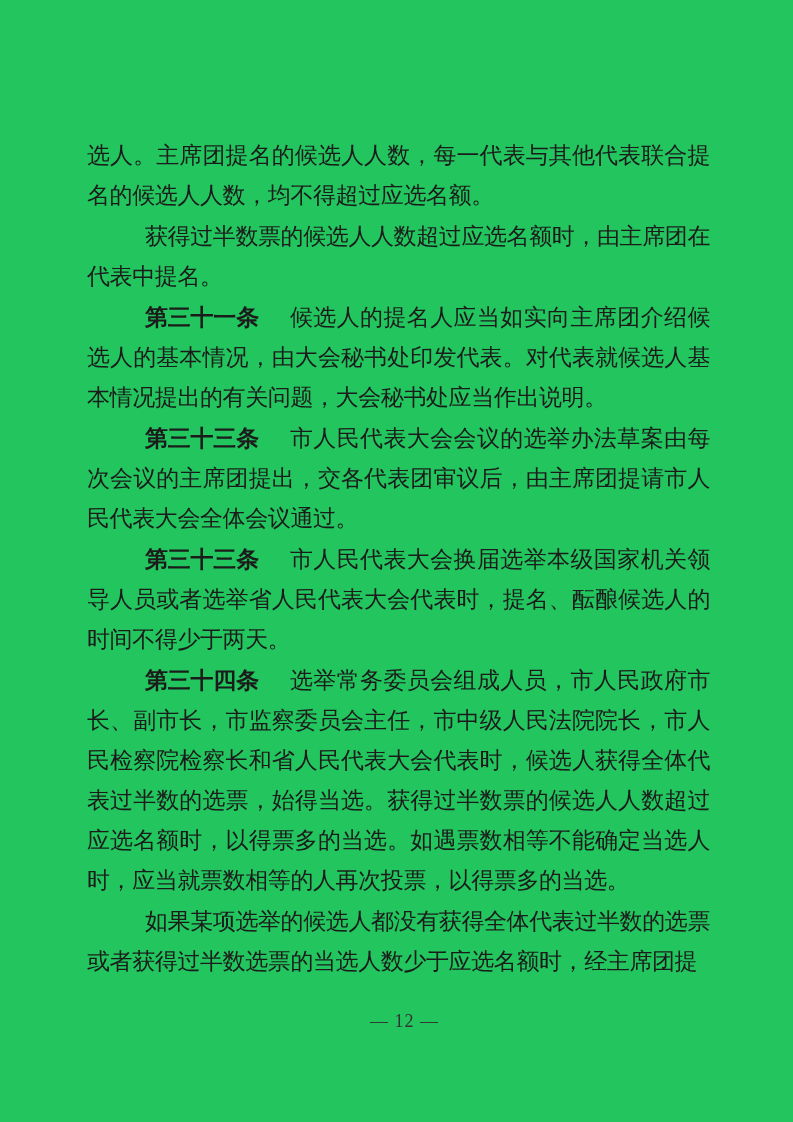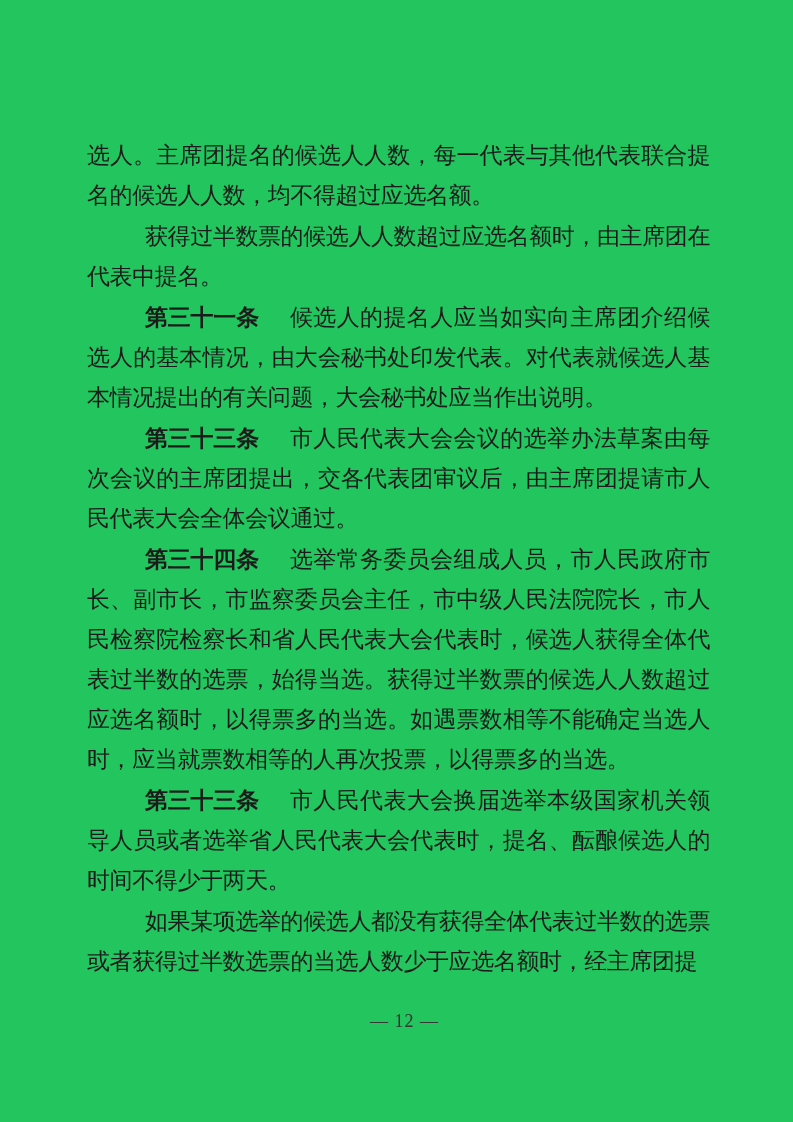--- a/index.html
+++ b/index.html
@@ -67,23 +67,23 @@
   <div class="text-block">
 
     <p class="para"><span class="article-prefix"></span><span>选人。主席团提名的候选人人数，每一代表与其他代表联合提名的候选人人数，均不得超过应选名额。</span></p>
 
     <p class="para indent"><span class="article-prefix"></span><span>获得过半数票的候选人人数超过应选名额时，由主席团在代表中提名。</span></p>
 
     <p class="para indent"><span class="article-prefix">第三十一条</span><span>候选人的提名人应当如实向主席团介绍候选人的基本情况，由大会秘书处印发代表。对代表就候选人基本情况提出的有关问题，大会秘书处应当作出说明。</span></p>
 
     <p class="para indent"><span class="article-prefix">第三十三条</span><span>市人民代表大会会议的选举办法草案由每次会议的主席团提出，交各代表团审议后，由主席团提请市人民代表大会全体会议通过。</span></p>
 
+    <p class="para indent"><span class="article-prefix">第三十三条</span><span>市人民代表大会换届选举本级国家机关领导人员或者选举省人民代表大会代表时，提名、酝酿候选人的时间不得少于两天。</span></p>
+
     <p class="para indent"><span class="article-prefix">第三十四条</span><span>选举常务委员会组成人员，市人民政府市长、副市长，市监察委员会主任，市中级人民法院院长，市人民检察院检察长和省人民代表大会代表时，候选人获得全体代表过半数的选票，始得当选。获得过半数票的候选人人数超过应选名额时，以得票多的当选。如遇票数相等不能确定当选人时，应当就票数相等的人再次投票，以得票多的当选。</span></p>
-
-    <p class="para indent"><span class="article-prefix">第三十三条</span><span>市人民代表大会换届选举本级国家机关领导人员或者选举省人民代表大会代表时，提名、酝酿候选人的时间不得少于两天。</span></p>
 
     <p class="para indent"><span class="article-prefix"></span><span>如果某项选举的候选人都没有获得全体代表过半数的选票或者获得过半数选票的当选人数少于应选名额时，经主席团提</span></p>
 
   </div>
 
   <div class="footer"><span>— 12 —</span></div>
 
 </div>
 
 </body></html>

